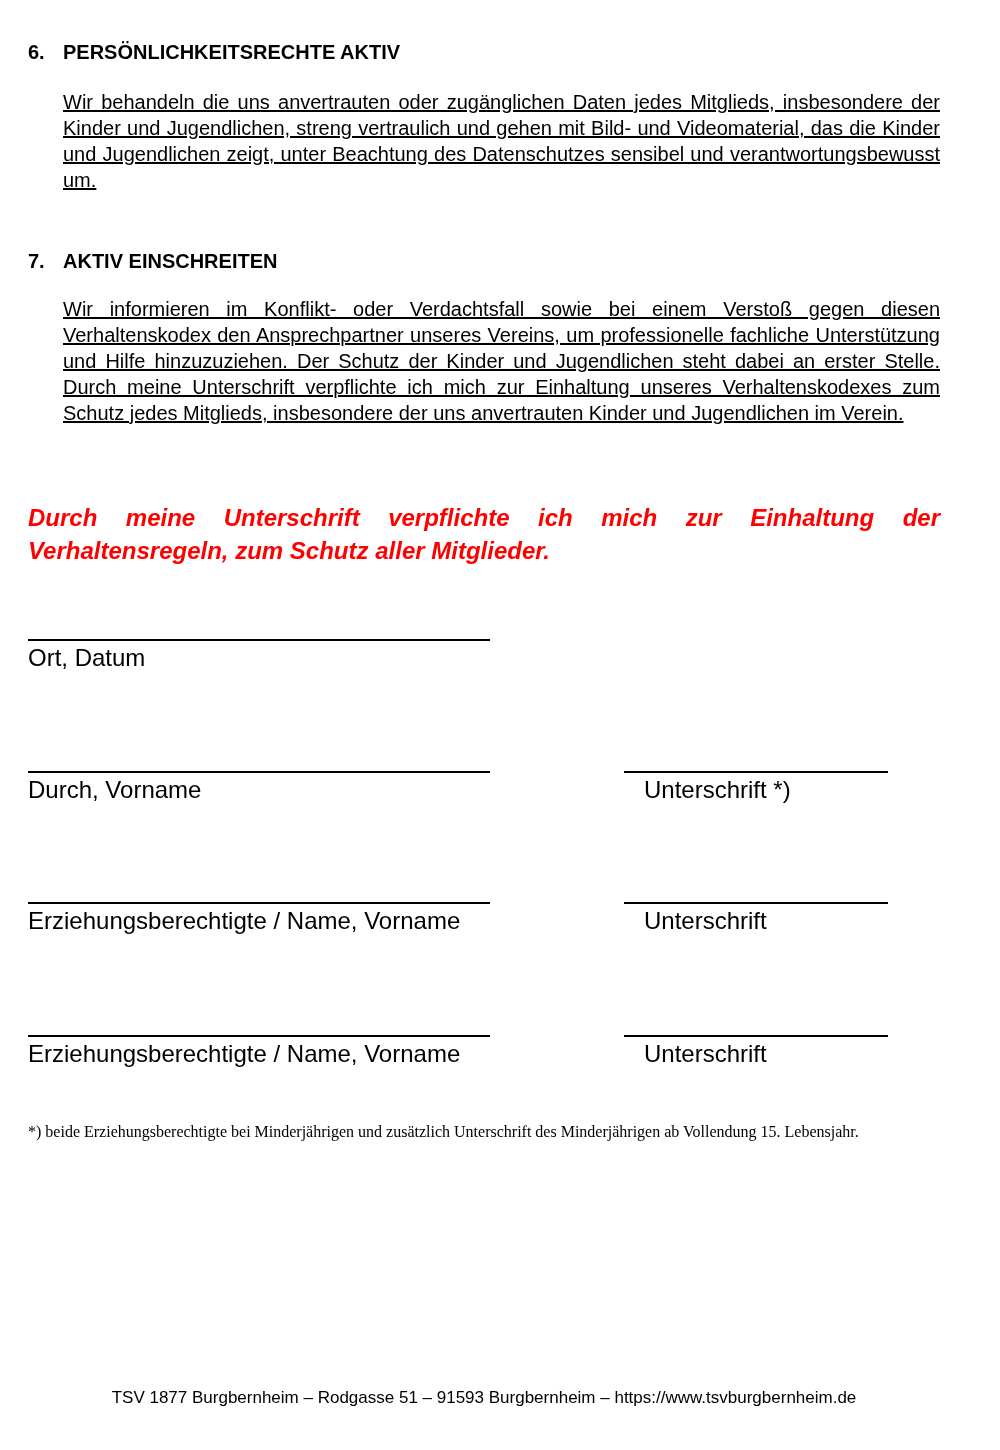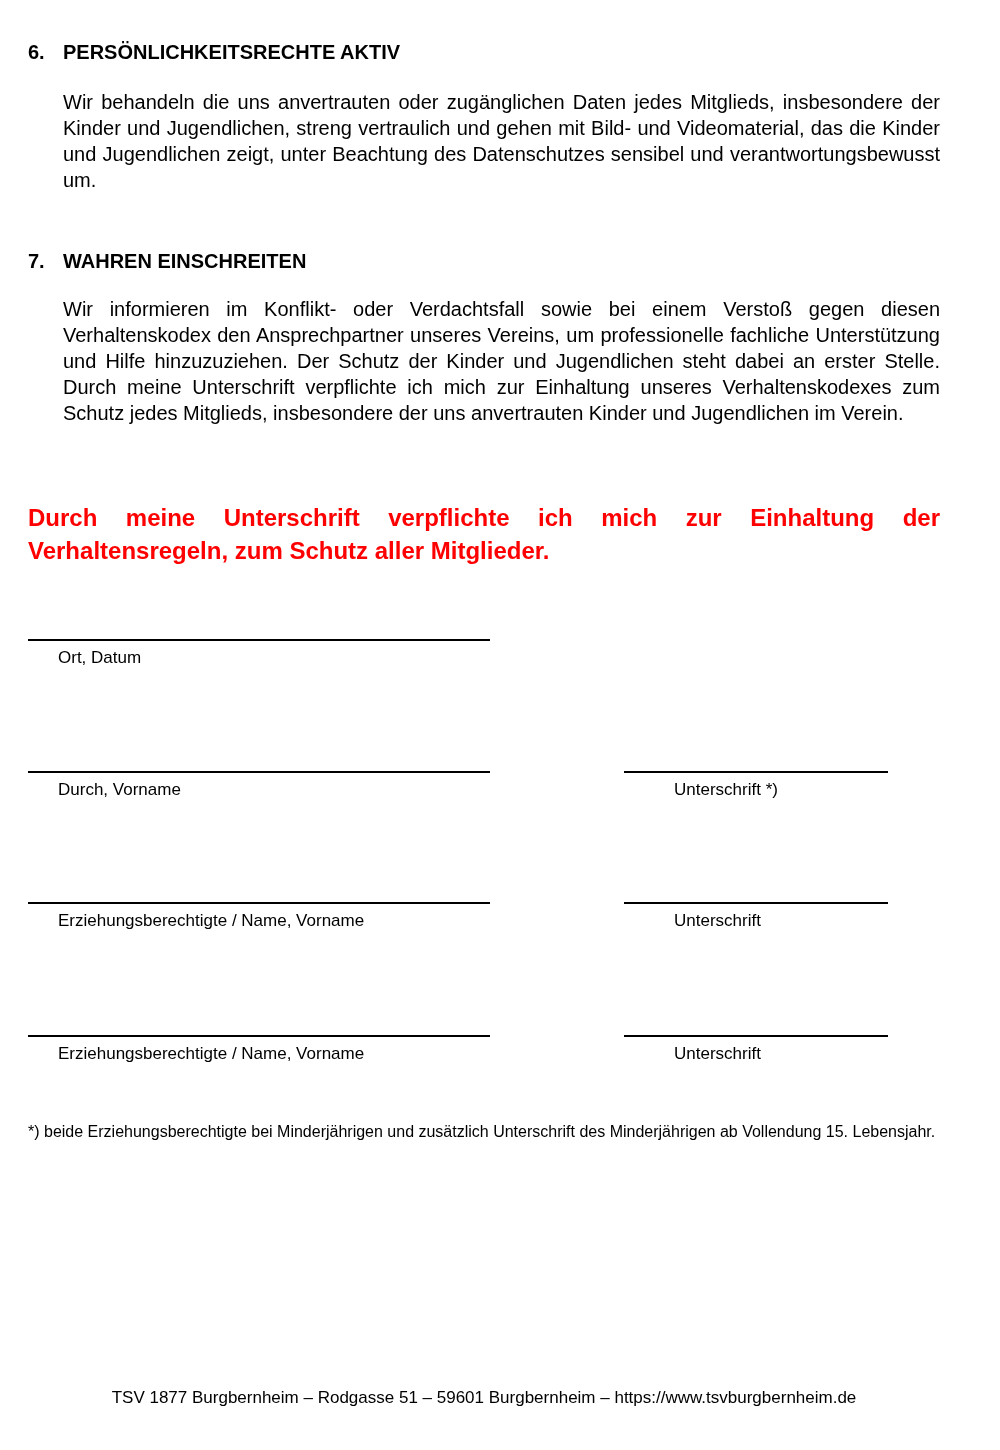--- a/index.html
+++ b/index.html
@@ -23,53 +23,55 @@
     white-space: nowrap;
   }
   .heading .num { width: 35px; flex: 0 0 35px; }
   .para {
     position: absolute;
     left: 63px;
     width: 877px;
     font-size: 20px;
     line-height: 26px;
     text-align: justify;
+    text-decoration: underline;
   }
   .declaration {
     position: absolute;
     left: 28px;
     width: 912px;
     font-size: 24px;
     line-height: 33px;
     font-weight: bold;
     color: #ff0000;
     text-align: justify;
+    font-style: italic;
   }
   .sig-line {
     position: absolute;
     border-top: 2px solid #000000;
     height: 0;
   }
   .sig-line.left  { left: 28px;  width: 462px; }
   .sig-line.right { left: 624px; width: 264px; }
   .sig-label {
     position: absolute;
-    font-size: 17px;
+    font-size: 24px;
     line-height: 24px;
     white-space: nowrap;
-    margin-left: 30px;
   }
   .sig-label.left  { left: 28px; }
   .sig-label.right { left: 644px; }
   .footnote {
     position: absolute;
     left: 28px;
     width: 912px;
     font-size: 16px;
     line-height: 20px;
+    font-family: Liberation Serif, serif;
   }
   .footer {
     position: absolute;
     left: 28px;
     width: 912px;
     top: 1387px;
     text-align: center;
     font-size: 17px;
     line-height: 21px;
   }
@@ -80,21 +82,21 @@
 <div class="page">
 
   <div class="heading" style="top:40px">
     <span class="num">6.</span>
     <span>PERSÖNLICHKEITSRECHTE AKTIV</span>
   </div>
   <div class="para" style="top:89px">Wir behandeln die uns anvertrauten oder zugänglichen Daten jedes Mitglieds, insbesondere der Kinder und Jugendlichen, streng vertraulich und gehen mit Bild- und Videomaterial, das die Kinder und Jugendlichen zeigt, unter Beachtung des Datenschutzes sensibel und verantwortungsbewusst um.</div>
 
   <div class="heading" style="top:249px">
     <span class="num">7.</span>
-    <span>WAHREN EINSCHREITEN</span>
+    <span>AKTIV EINSCHREITEN</span>
   </div>
   <div class="para" style="top:296px">Wir informieren im Konflikt- oder Verdachtsfall sowie bei einem Verstoß gegen diesen Verhaltenskodex den Ansprechpartner unseres Vereins, um professionelle fachliche Unterstützung und Hilfe hinzuzuziehen. Der Schutz der Kinder und Jugendlichen steht dabei an erster Stelle. Durch meine Unterschrift verpflichte ich mich zur Einhaltung unseres Verhaltenskodexes zum Schutz jedes Mitglieds, insbesondere der uns anvertrauten Kinder und Jugendlichen im Verein.</div>
 
   <div class="declaration" style="top:501px">Durch meine Unterschrift verpflichte ich mich zur Einhaltung der Verhaltensregeln, zum Schutz aller Mitglieder.</div>
 
   <div class="sig-line left" style="top:639px"></div>
   <div class="sig-label left" style="top:646px">Ort, Datum</div>
 
   <div class="sig-line left" style="top:771px"></div>
   <div class="sig-label left" style="top:778px">Durch, Vorname</div>
@@ -106,15 +108,15 @@
   <div class="sig-line right" style="top:902px"></div>
   <div class="sig-label right" style="top:909px">Unterschrift</div>
 
   <div class="sig-line left" style="top:1035px"></div>
   <div class="sig-label left" style="top:1042px">Erziehungsberechtigte / Name, Vorname</div>
   <div class="sig-line right" style="top:1035px"></div>
   <div class="sig-label right" style="top:1042px">Unterschrift</div>
 
   <div class="footnote" style="top:1122px">*) beide Erziehungsberechtigte bei Minderjährigen und zusätzlich Unterschrift des Minderjährigen ab Vollendung 15. Lebensjahr.</div>
 
-  <div class="footer">TSV 1877 Burgbernheim – Rodgasse 51 – 59601 Burgbernheim – https://www.tsvburgbernheim.de</div>
+  <div class="footer">TSV 1877 Burgbernheim – Rodgasse 51 – 91593 Burgbernheim – https://www.tsvburgbernheim.de</div>
 
 </div>
 
 </body></html>

